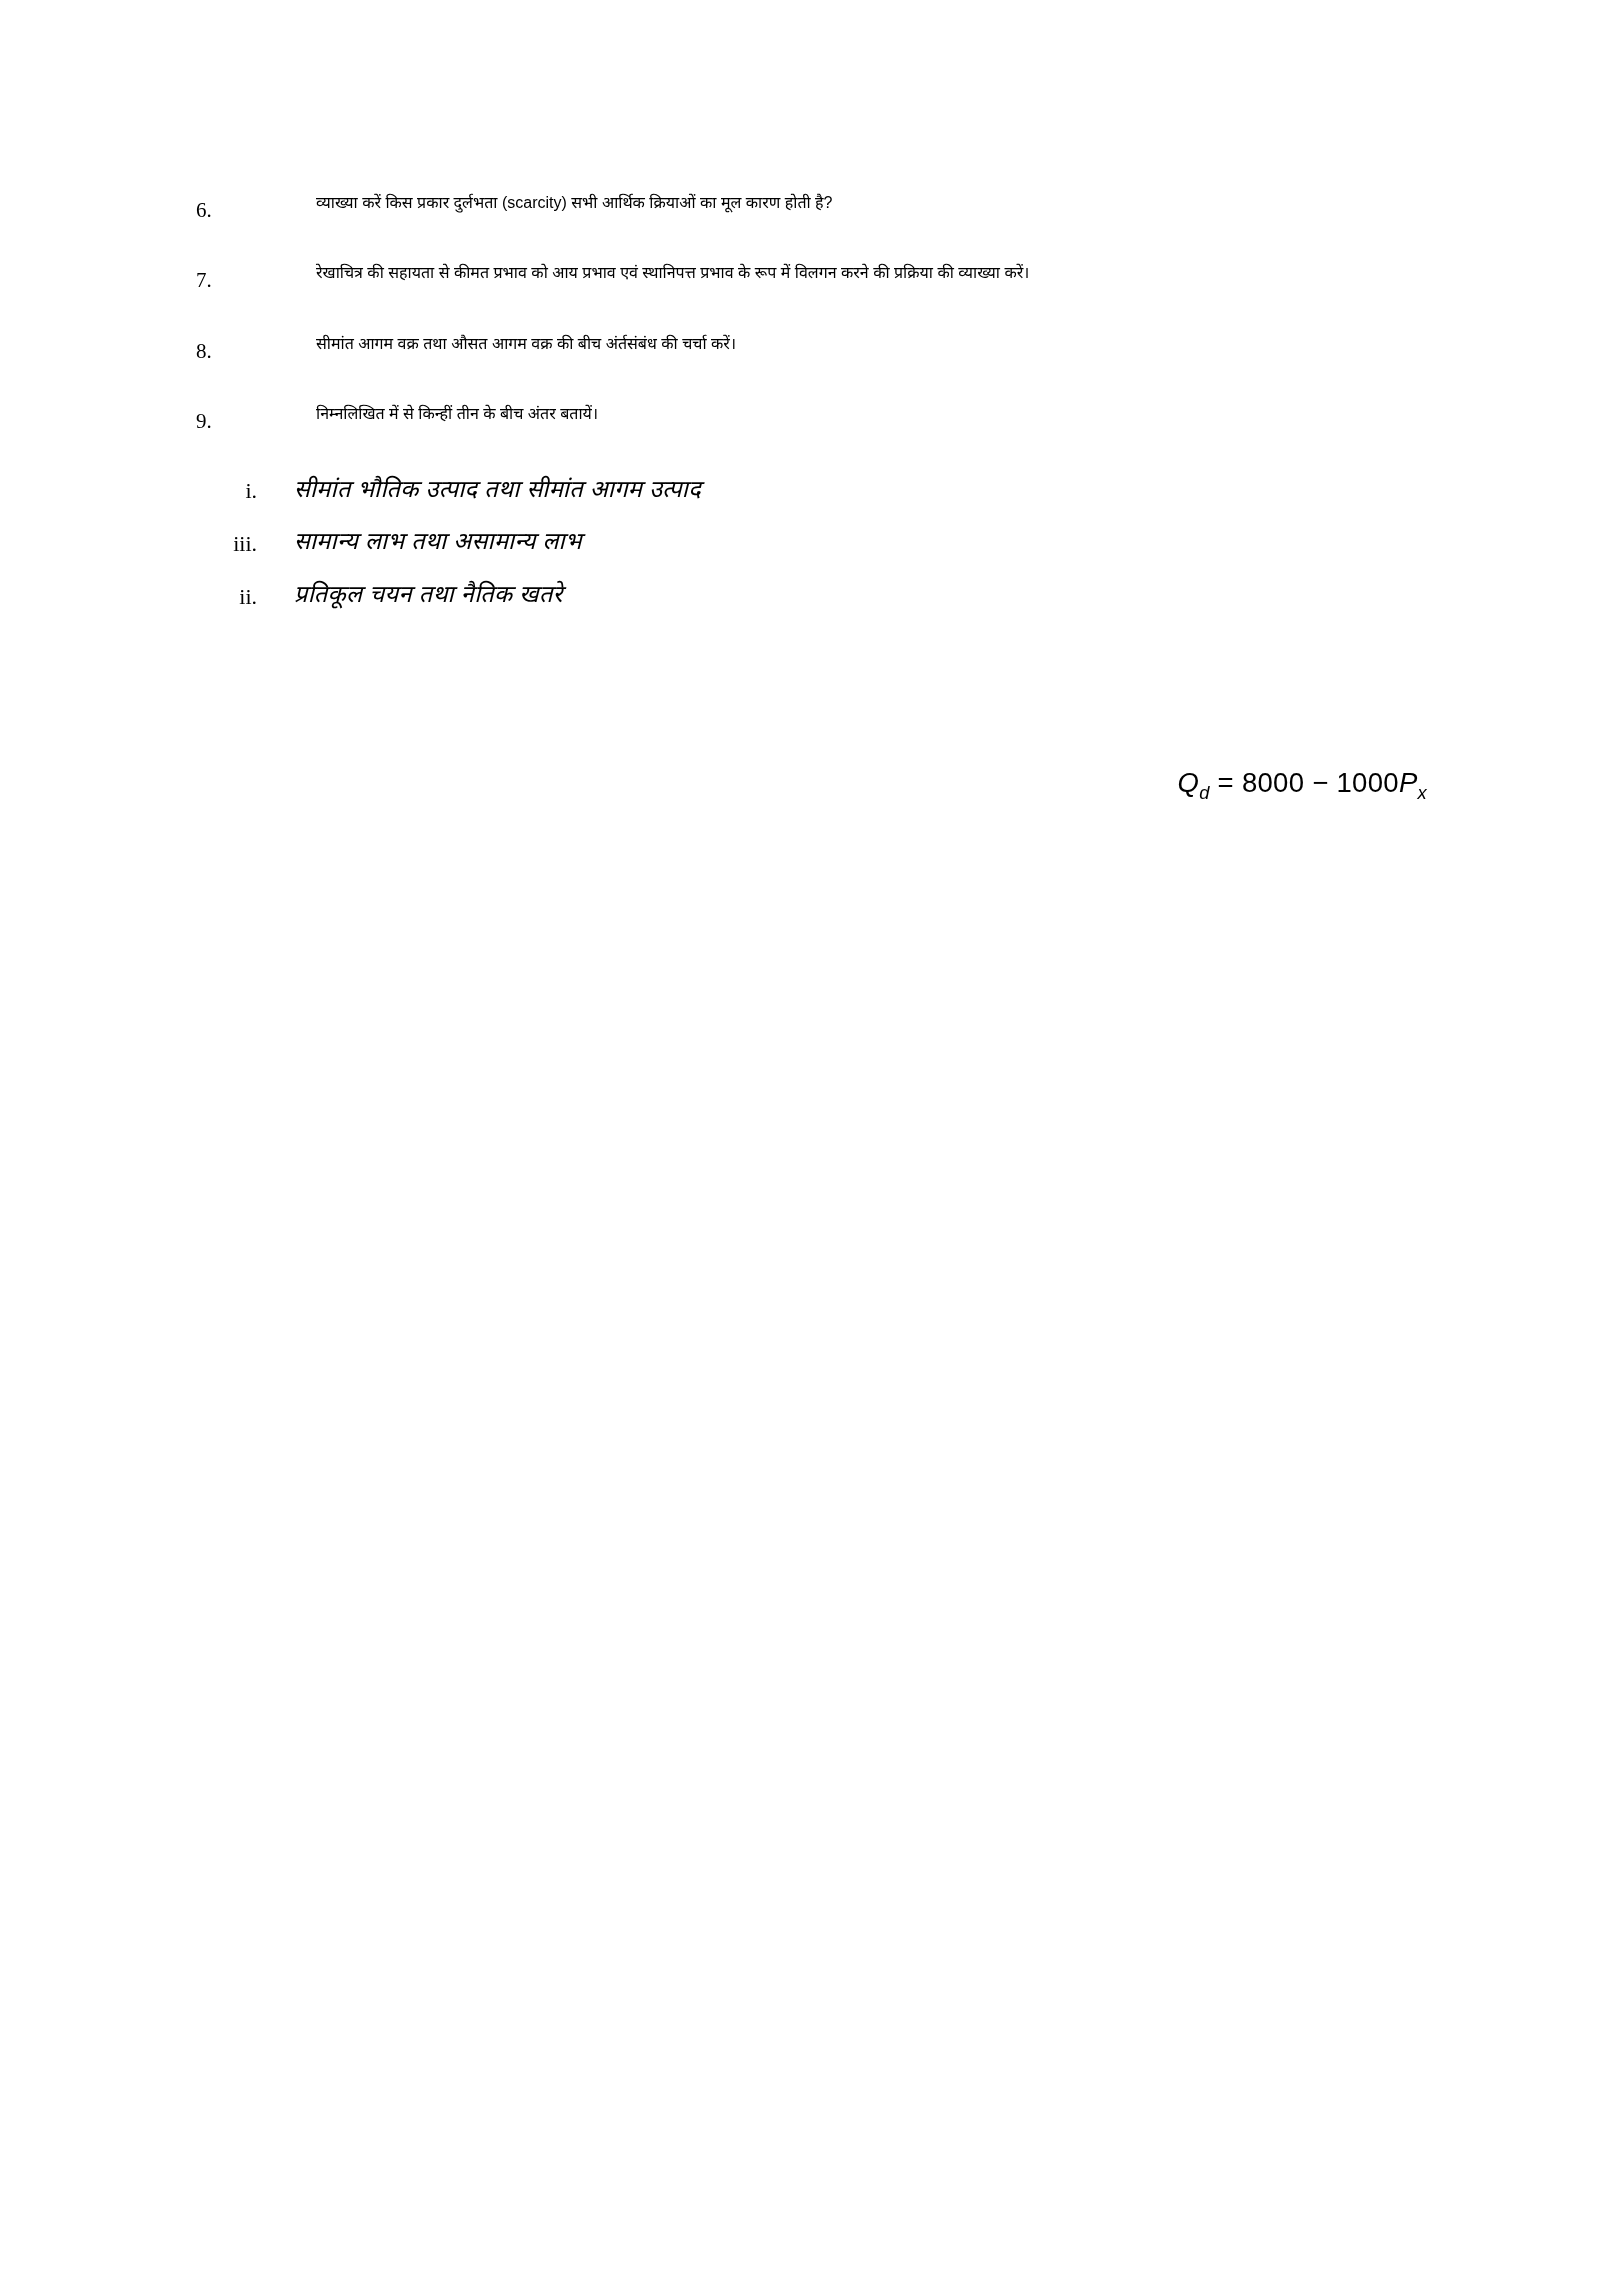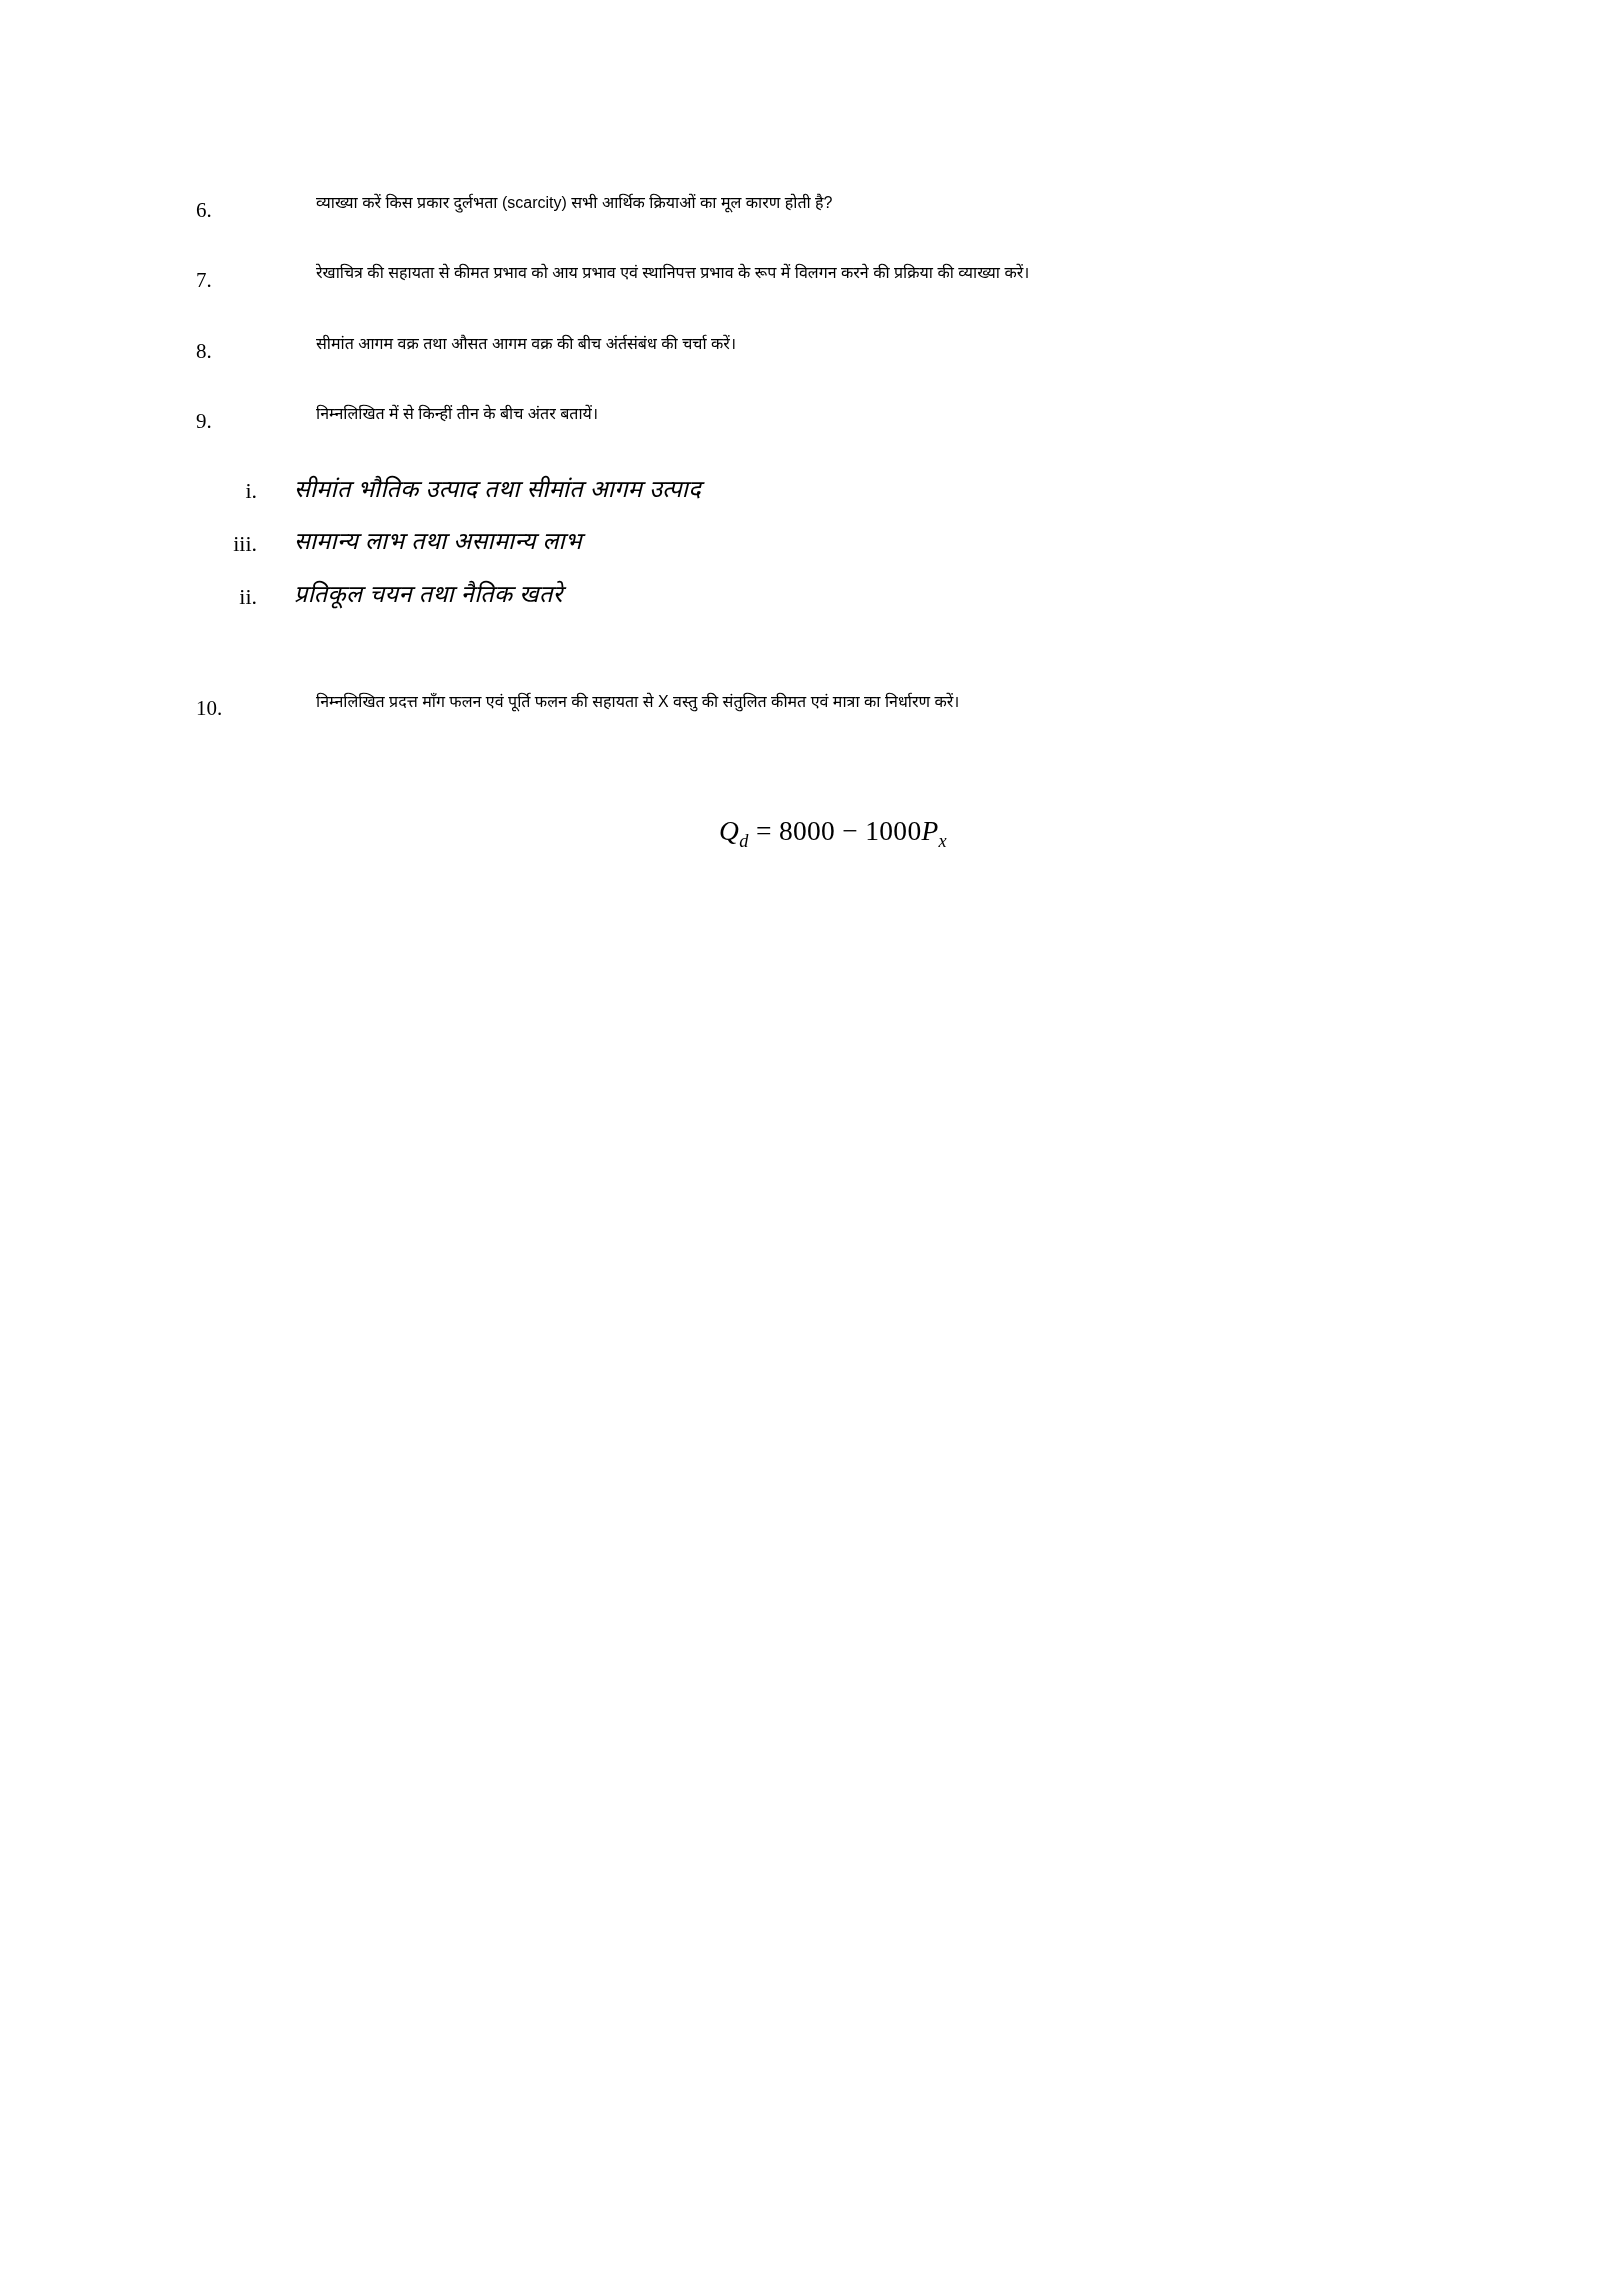--- a/index.html
+++ b/index.html
@@ -64,22 +64,22 @@
     font-size: 23.6px;
     line-height: 1.5;
     letter-spacing: 0.3px;
     font-style: italic;
   }
   .gap-before-10 {
     height: 30px;
   }
   .equations {
     margin-top: 22px;
-    text-align: center;
-    font-family: Liberation Serif, serif;
+    text-align: right;
+    font-family: Liberation Sans, sans-serif;
   }
   .eq {
     font-size: 27.5px;
     line-height: 1.75;
     letter-spacing: 0.3px;
     white-space: pre;
   }
   .eq .sub {
     font-size: 18.3px;
     vertical-align: sub;
@@ -124,24 +124,20 @@
       <div class="subtext">सामान्य लाभ तथा असामान्य लाभ</div>
     </div>
     <div class="subrow">
       <div class="subnum">ii.</div>
       <div class="subtext">प्रतिकूल चयन तथा नैतिक खतरे</div>
     </div>
   </div>
 
   <div class="gap-before-10"></div>
 
-  <div class="qrow">
-    <div class="qnum">10.</div>
-    <div class="qtext">निम्नलिखित प्रदत्त माँग फलन एवं पूर्ति फलन की सहायता से X वस्तु की संतुलित कीमत एवं मात्रा का निर्धारण करें।</div>
-  </div>
 
   <div class="equations">
     <div class="eq">
       <span class="var">Q</span><span class="sub">d</span><span> = 8000 − 1000</span><span class="var">P</span><span class="sub">x</span>
     </div>
   </div>
 
 </div>
 
 

